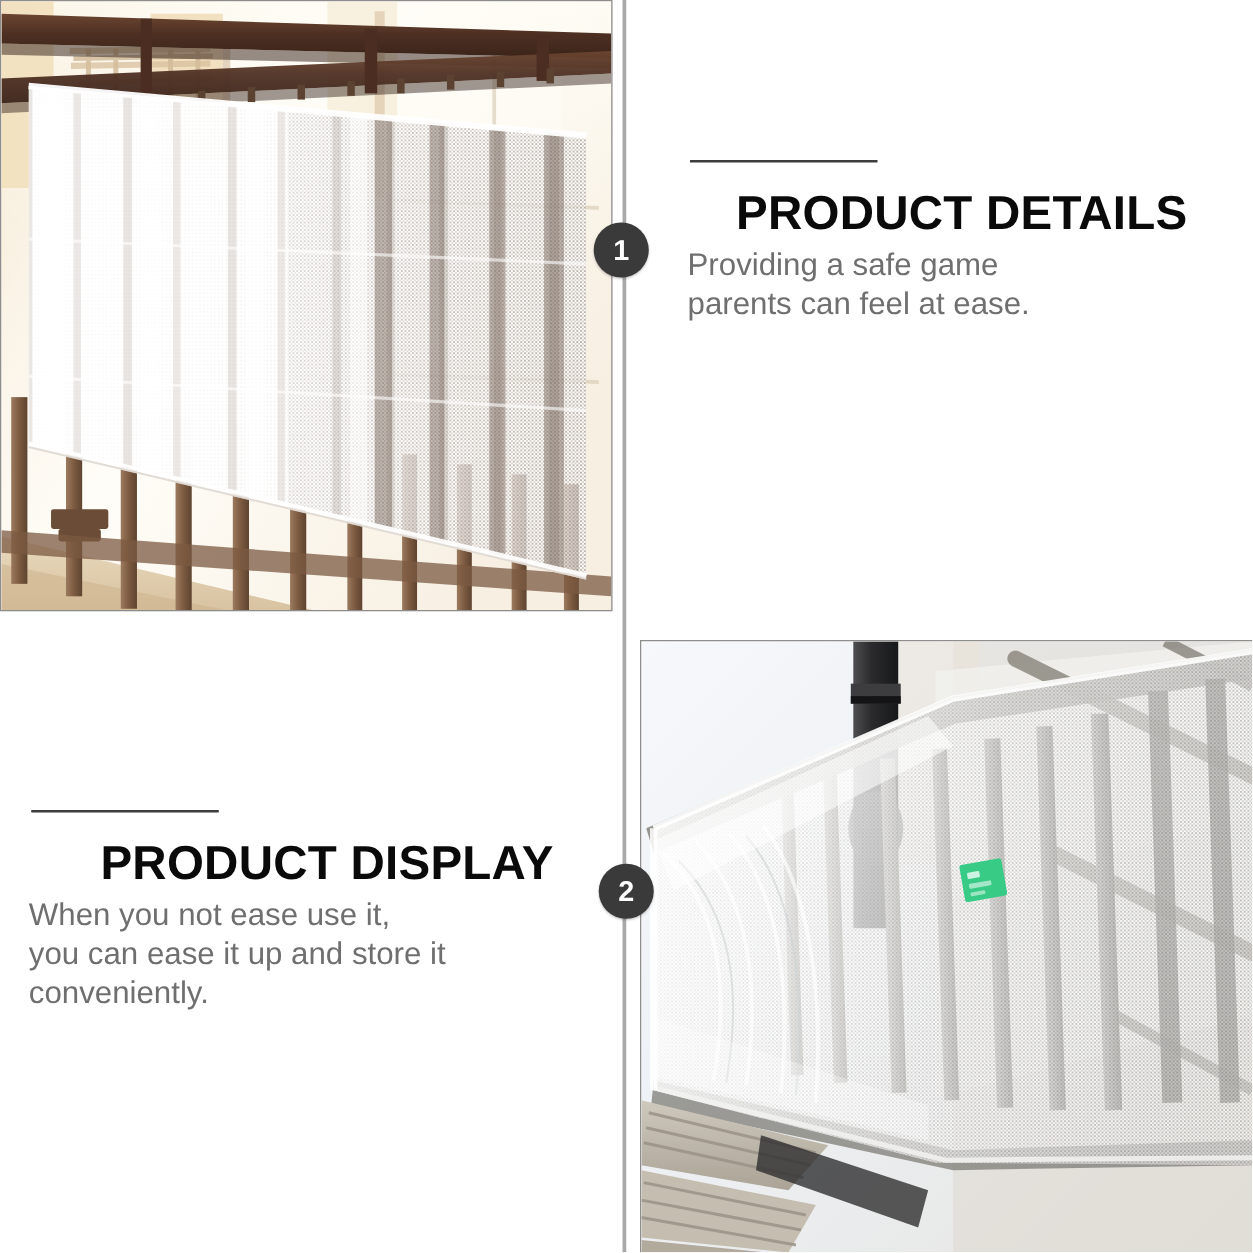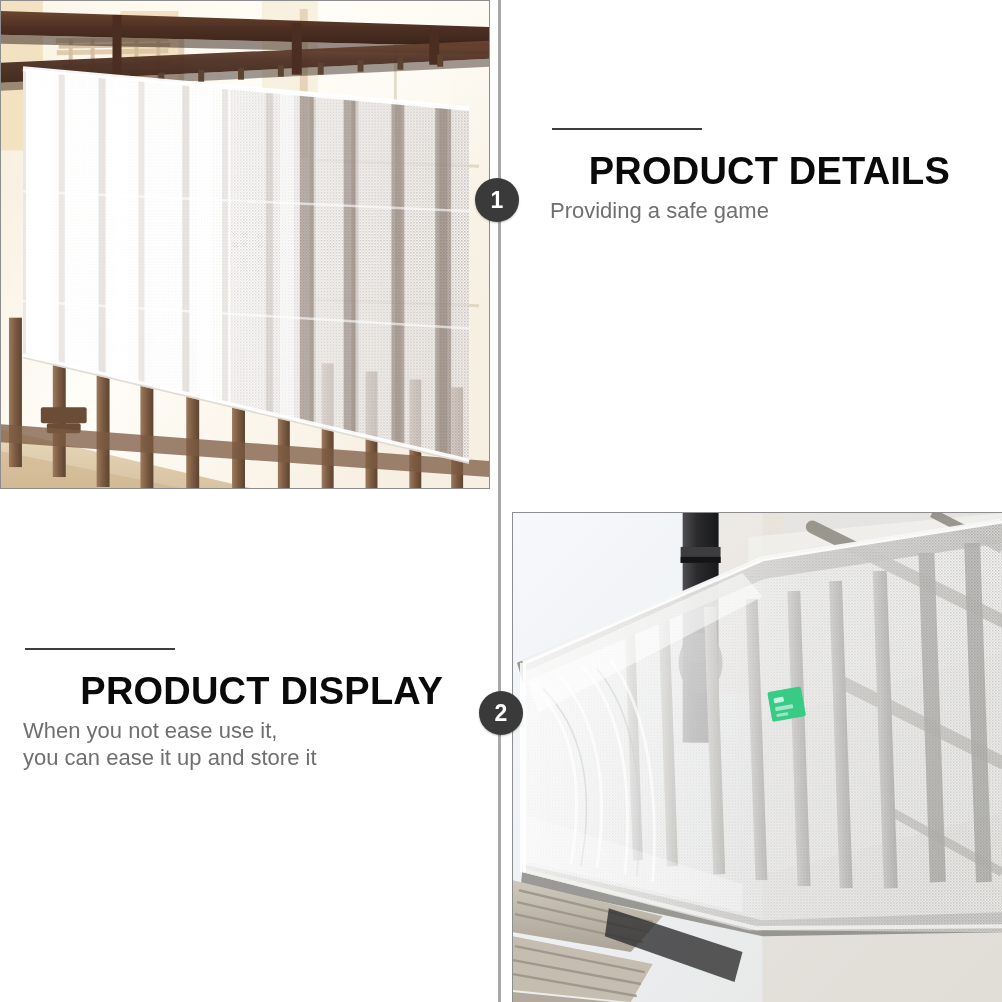--- a/index.html
+++ b/index.html
@@ -92,21 +92,21 @@
     font-weight: bold;
     color: #0a0a0a;
     letter-spacing: 0.2px;
     line-height: 1.02;
     margin: 0 0 6px 0;
     white-space: nowrap;
     text-align: right;
   }
 
   .body-text {
-    font-size: 22px;
+    font-size: 25px;
     color: #6f6f6f;
     line-height: 1.24;
     margin: 0;
     font-weight: normal;
   }
   .body-text .ln { display: block; white-space: nowrap; }
 </style>
 </head>
 <body>
 
@@ -441,27 +441,29 @@
     </svg>
   </div>
 
   <div class="badge one">1</div>
 
   <div class="textblock one">
     <div class="rule"></div>
     <h2 class="title">PRODUCT DETAILS</h2>
     <p class="body-text">
       <span class="ln">Providing a safe game</span>
+      <span class="ln">parents can feel at ease.</span>
     </p>
   </div>
 
   <div class="badge two">2</div>
 
   <div class="textblock two">
     <div class="rule"></div>
     <h2 class="title">PRODUCT DISPLAY</h2>
     <p class="body-text">
       <span class="ln">When you not ease use it,</span>
       <span class="ln">you can ease it up and store it</span>
+      <span class="ln">conveniently.</span>
     </p>
   </div>
 
 </div>
 
 </body></html>

